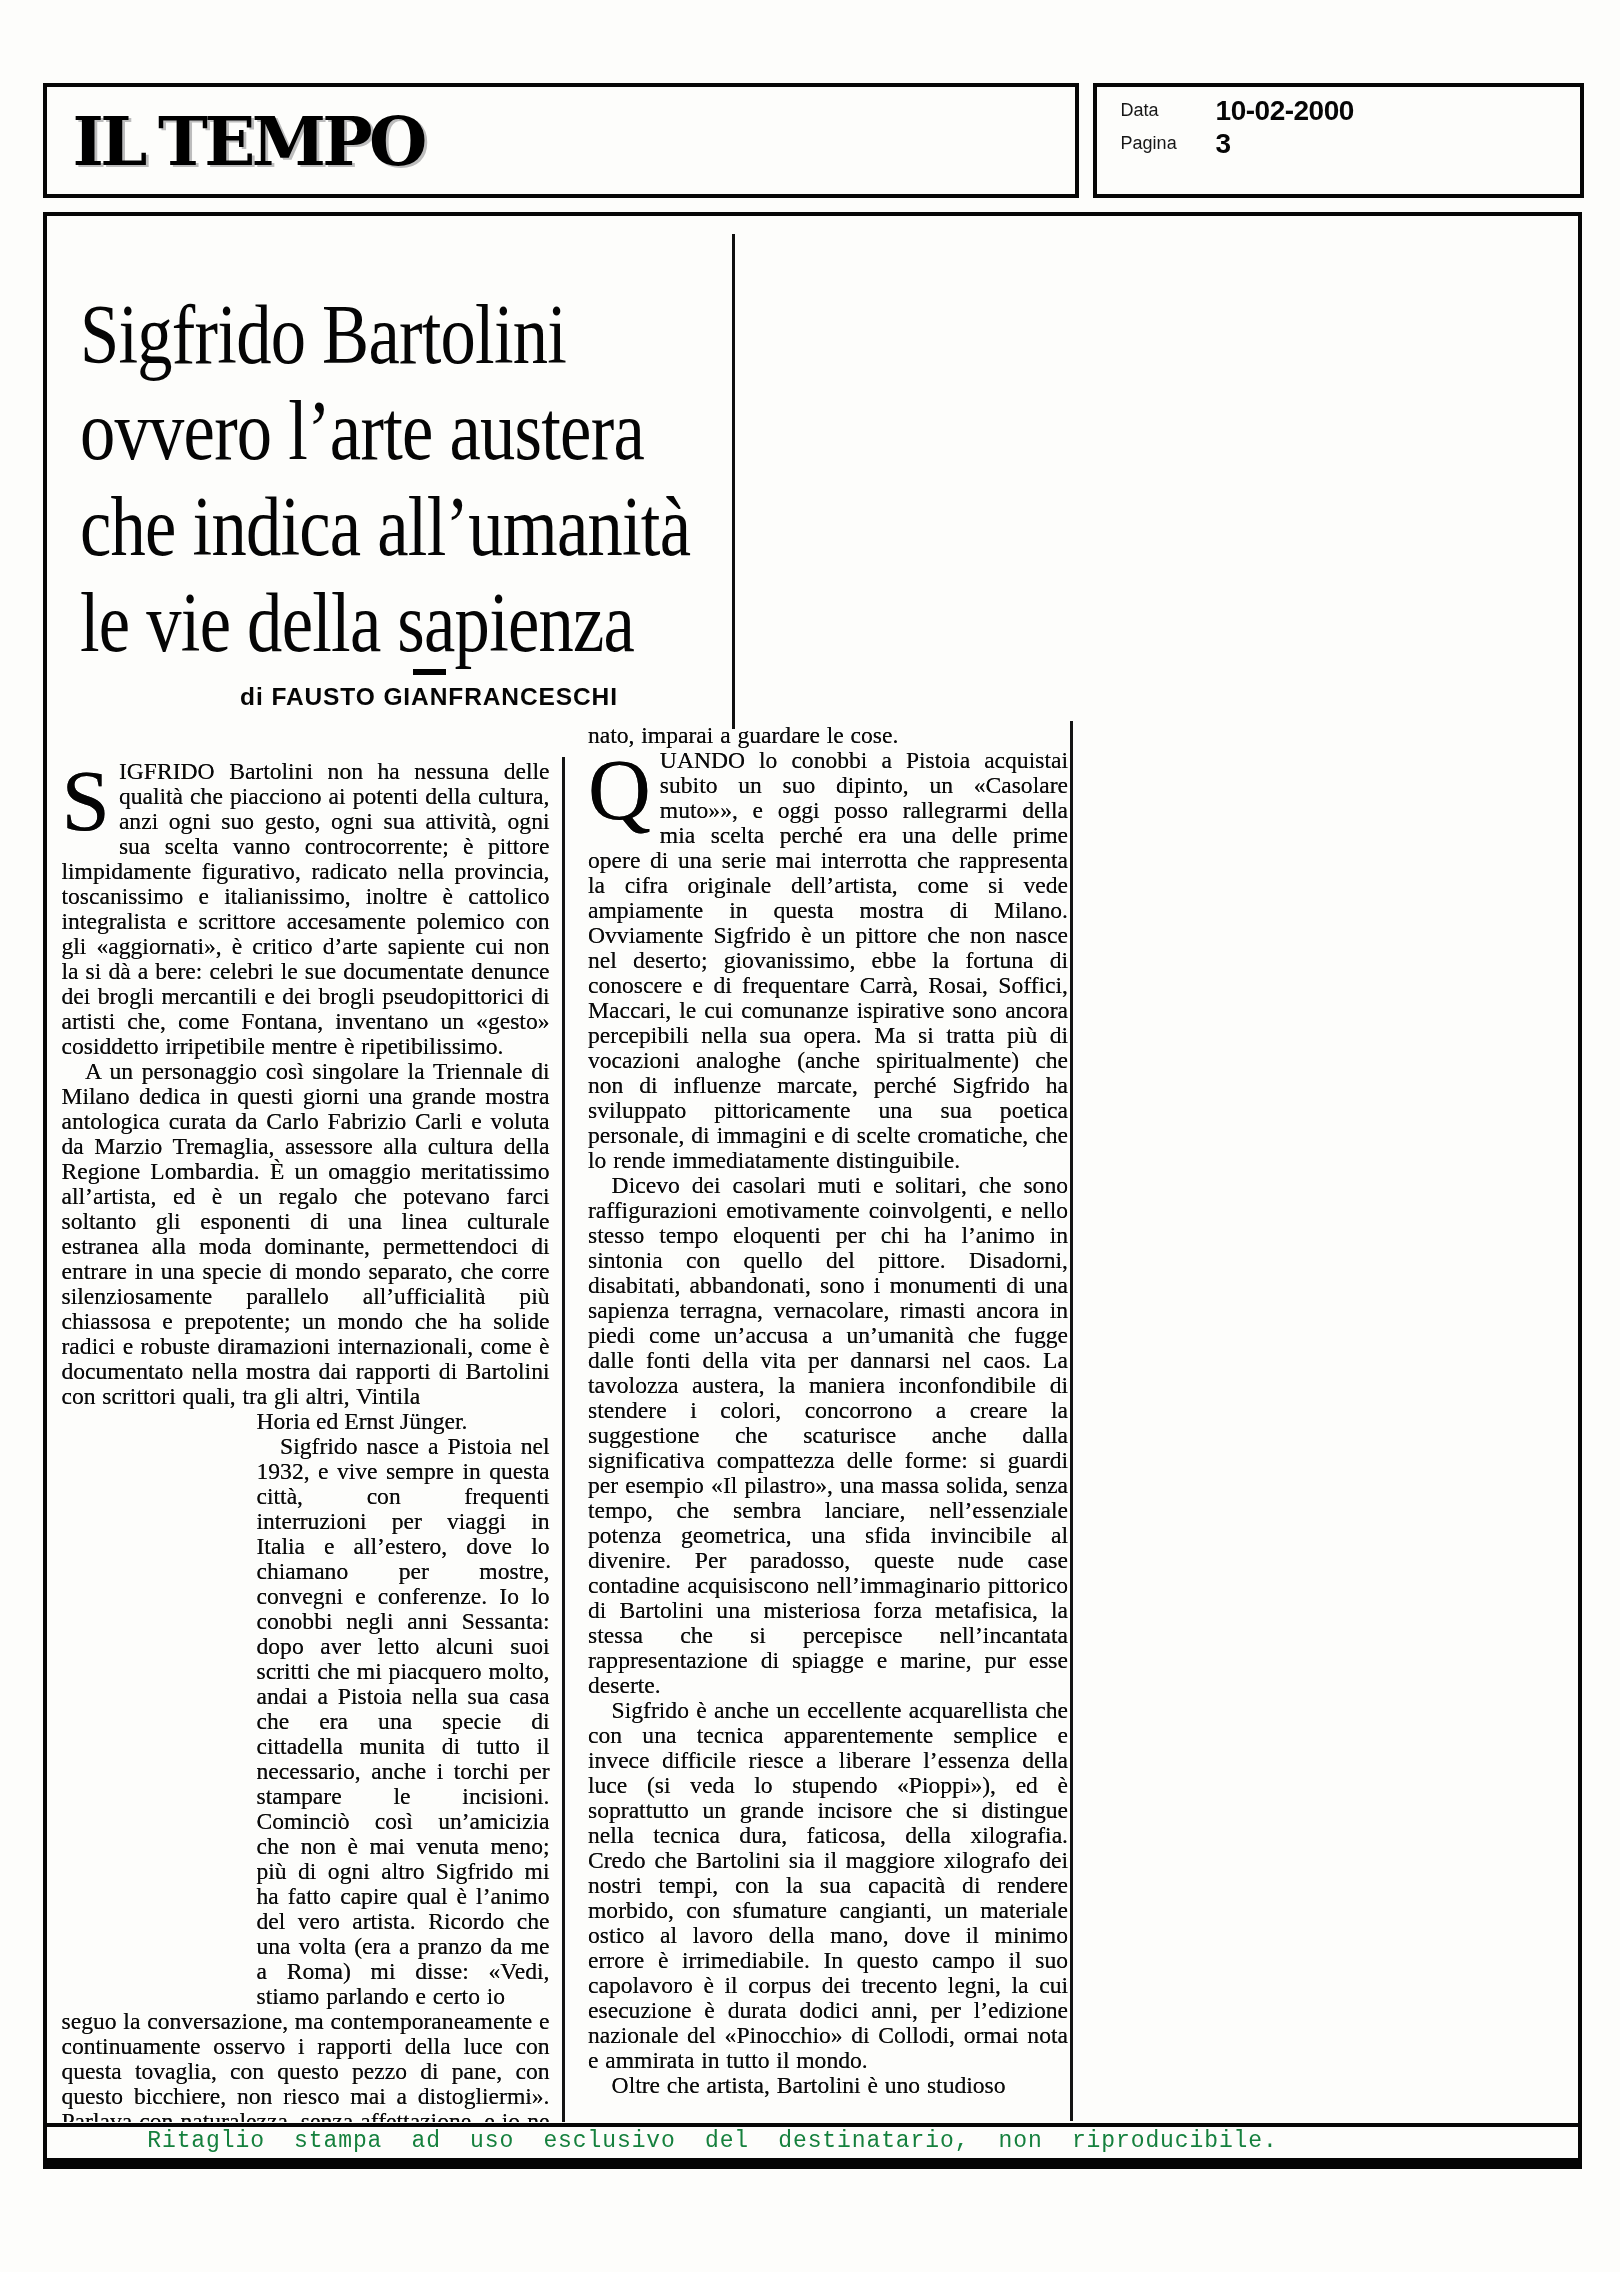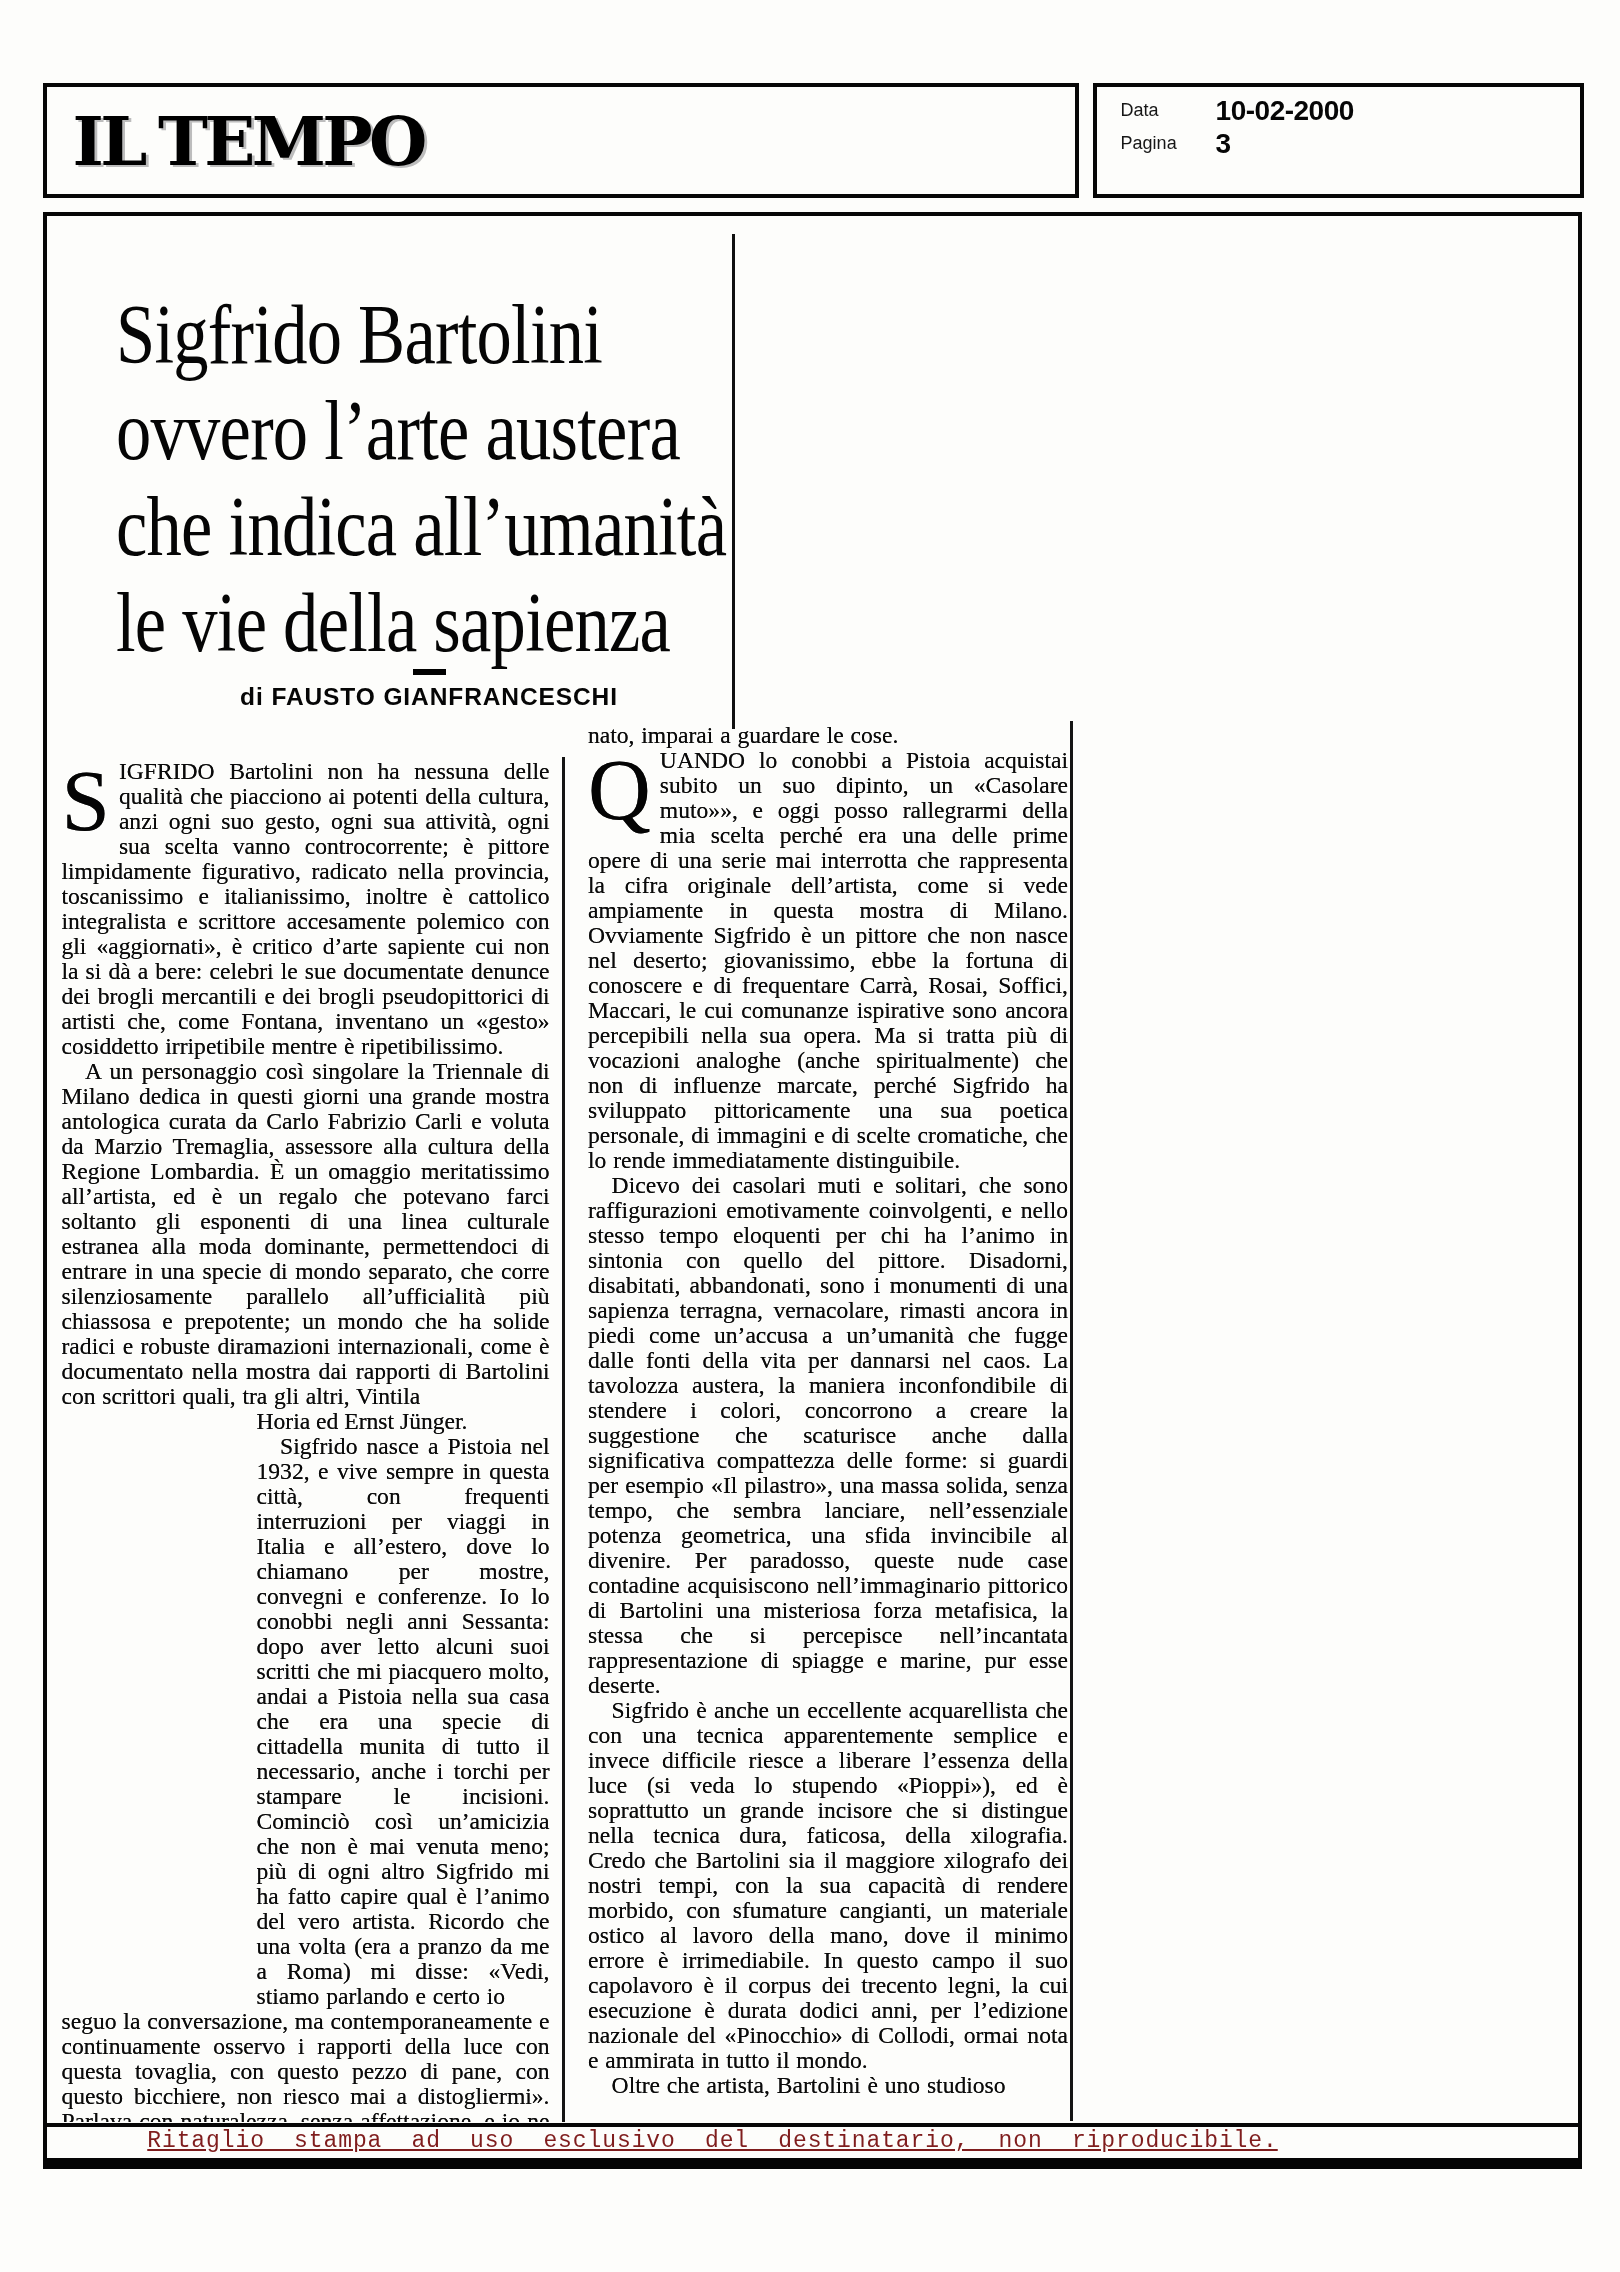--- a/index.html
+++ b/index.html
@@ -16,21 +16,21 @@
   .meta-row{display:flex;align-items:center;height:33px;}
   .meta-label{width:95px;font-family:"Liberation Sans",sans-serif;font-size:18px;color:#161616;}
   .meta-value{font-family:"Liberation Sans",sans-serif;font-size:28px;font-weight:700;letter-spacing:-0.5px;color:#060606;}
 
   
   .article-box{left:43px;top:212px;width:1539px;height:1915px;}
   .kicker{position:absolute;left:36px;top:19px;width:647px;height:49px;background:#070707;
     color:#fff;font-family:"Liberation Sans",sans-serif;font-weight:bold;font-size:27px;letter-spacing:1.8px;
     line-height:49px;padding-left:14.5px;white-space:nowrap;overflow:hidden;
     box-shadow:1.8px 1.8px 0 rgba(0,0,0,.55);}
-  .headline{position:absolute;left:33px;top:71px;width:677px;margin-left:36px;}
+  .headline{position:absolute;left:33px;top:71px;width:677px;}
   .hl{font-family:"Liberation Serif",serif;font-size:84px;line-height:96px;letter-spacing:-0.9px;
     color:#050505;white-space:nowrap;transform:scaleX(0.84);transform-origin:left;}
   .hl-rule{position:absolute;left:685px;top:18px;width:2.7px;height:495px;background:#101010;}
   .byline-block{position:absolute;left:82px;top:453px;width:600px;text-align:center;}
   .byline-dash{width:33px;height:6.4px;background:#000;margin:0 auto 7.3px auto;}
   .byline{font-family:"Liberation Sans",sans-serif;font-weight:bold;font-size:24.5px;letter-spacing:0.9px;color:#060606;white-space:nowrap;}
 
   
   .p{margin:0;font-size:23.6px;line-height:25px;text-align:justify;color:#0a0a0a;
      text-shadow:0 0 0.5px rgba(0,0,0,.75);word-spacing:0.9px;-webkit-hyphens:auto;hyphens:auto;}
@@ -40,21 +40,21 @@
   .narrow{margin-left:195px;width:293px;}
   .centerline{font-size:23.6px;line-height:25px;text-align:left;text-shadow:0 0 0.5px rgba(0,0,0,.75);}
   .col-right{position:absolute;left:541px;top:507px;width:480px;height:1398px;overflow:hidden;}
   .center-rule{position:absolute;left:515px;top:541px;width:2.7px;height:1365px;background:#141414;}
   .right-rule{position:absolute;left:1023px;top:505px;width:2.7px;height:1400px;background:#141414;}
 
   
   .footer-strip{position:absolute;left:43px;top:2127px;width:1539px;height:42px;background:#fdfdfb;
     border-left:4.5px solid #060606;border-right:4.5px solid #060606;border-bottom:11.8px solid #050505;
     font-family:"Liberation Mono",monospace;font-size:23px;line-height:29px;letter-spacing:0.9px;word-spacing:14.5px;
-    text-align:center;padding-right:200px;color:#7f1d1d;white-space:nowrap;text-decoration:underline;}
+    text-align:center;padding-right:200px;color:#15803d;white-space:nowrap;}
 </style>
 </head>
 <body>
 
 <div class="page">
 
   <div class="box masthead-box">
     <div class="masthead">IL TEMPO</div>
   </div>
 

